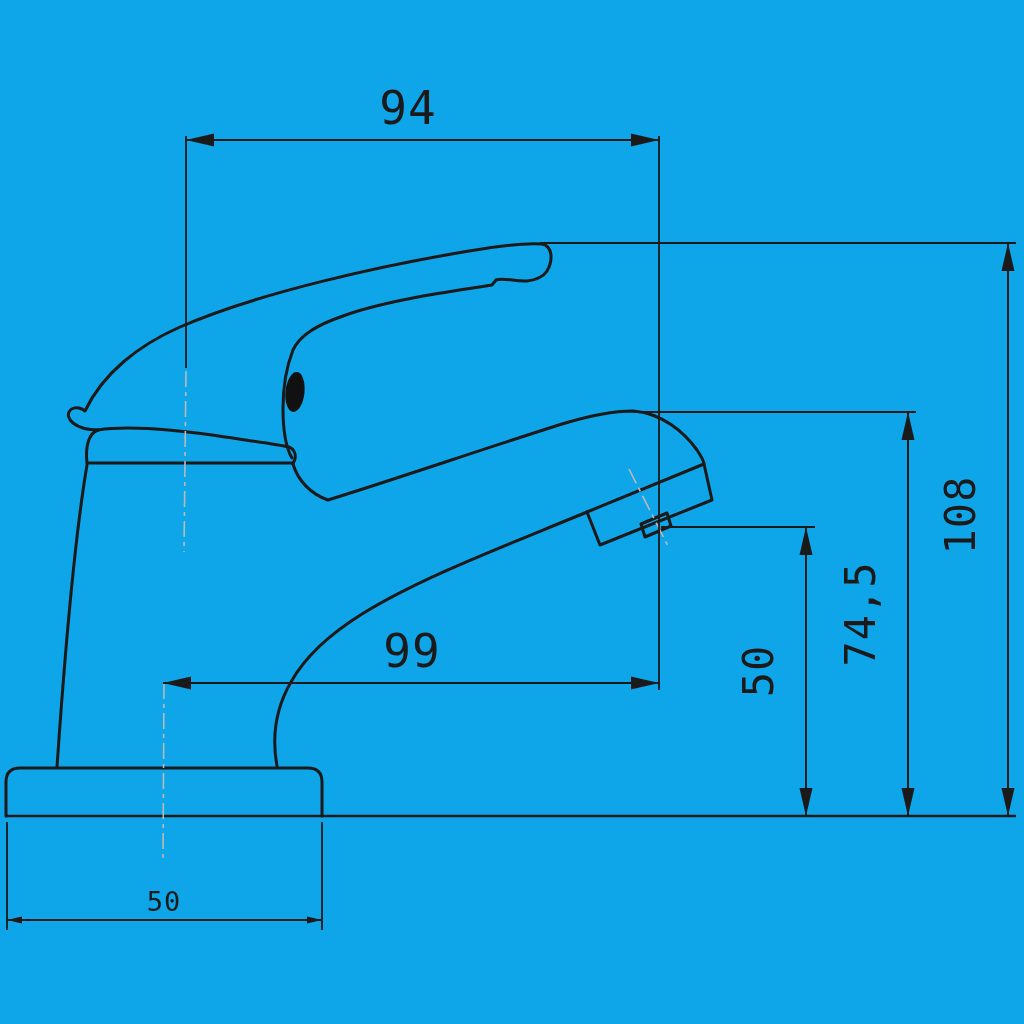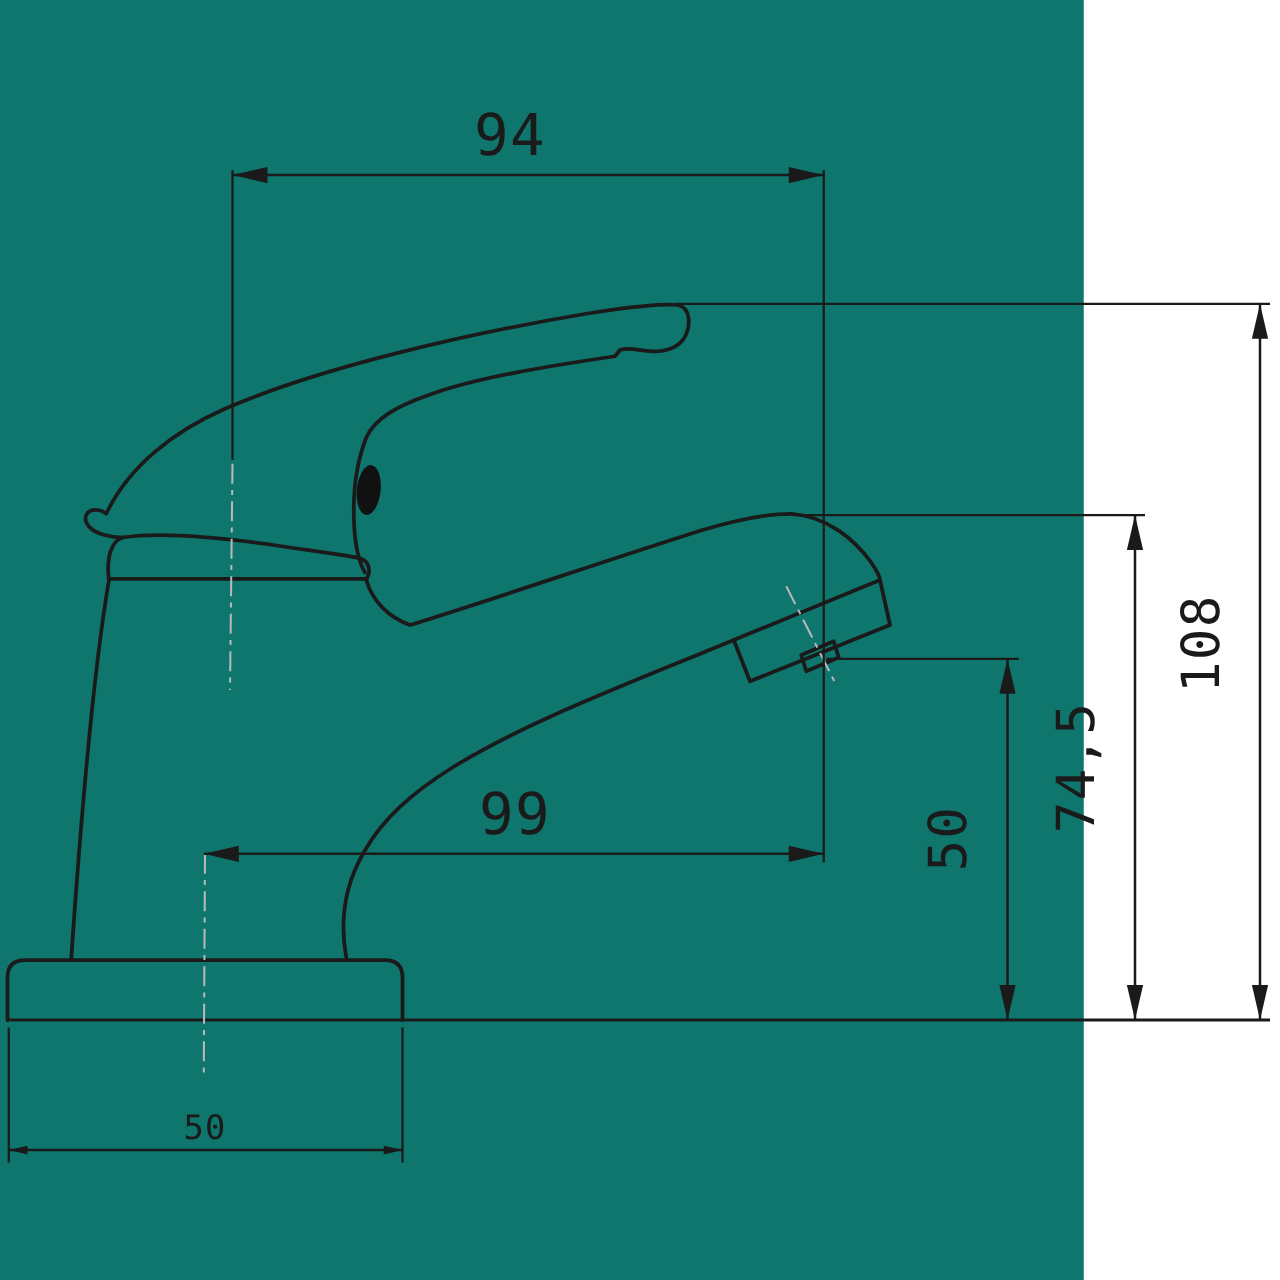--- a/index.html
+++ b/index.html
@@ -4,23 +4,23 @@
 <style>
   html, body {
     margin: 0;
     padding: 0;
     width: 1024px;
     height: 1024px;
     background: #ffffff;
     overflow: hidden;
   }
   .canvas-wrap {
-    width: 867px;
+    width: 1024px;
     height: 1024px;
-    background: #0f766e;
+    background: #0ea5e9;
   }
   svg { display: block; }
 
   
   .outline {
     fill: none;
     stroke: #1a1a1a;
     stroke-width: 3;
     stroke-linecap: round;
     stroke-linejoin: round;

